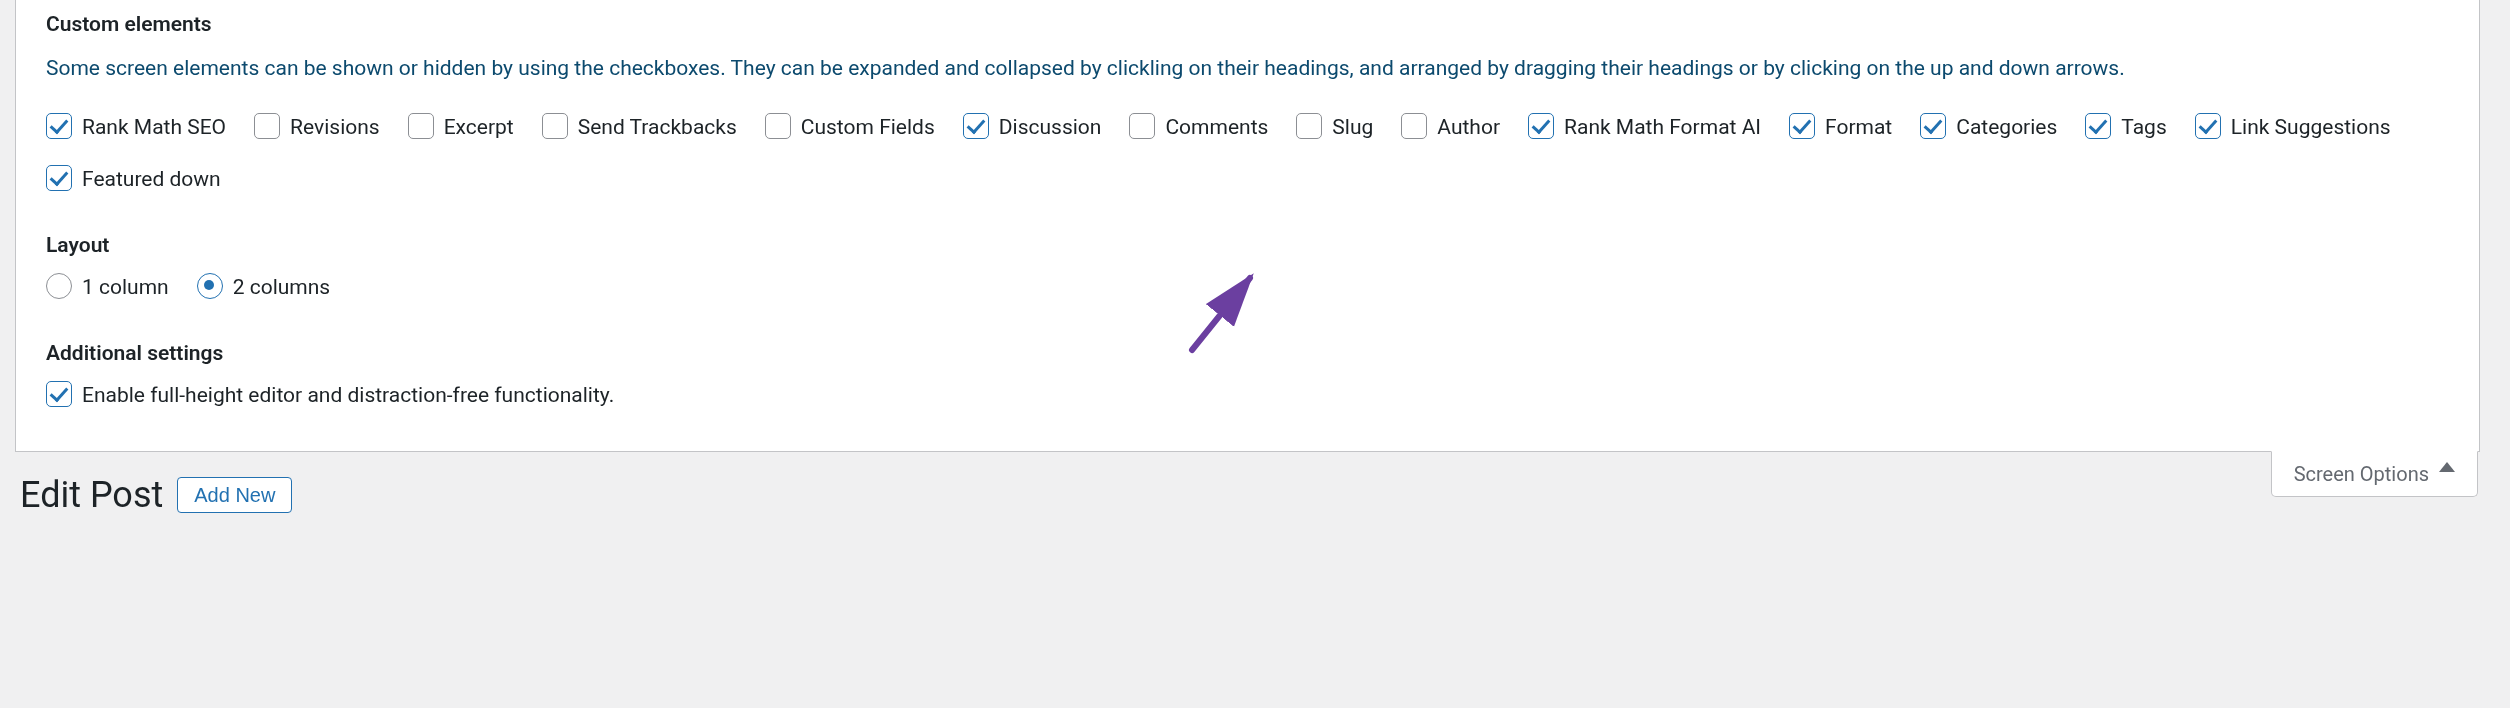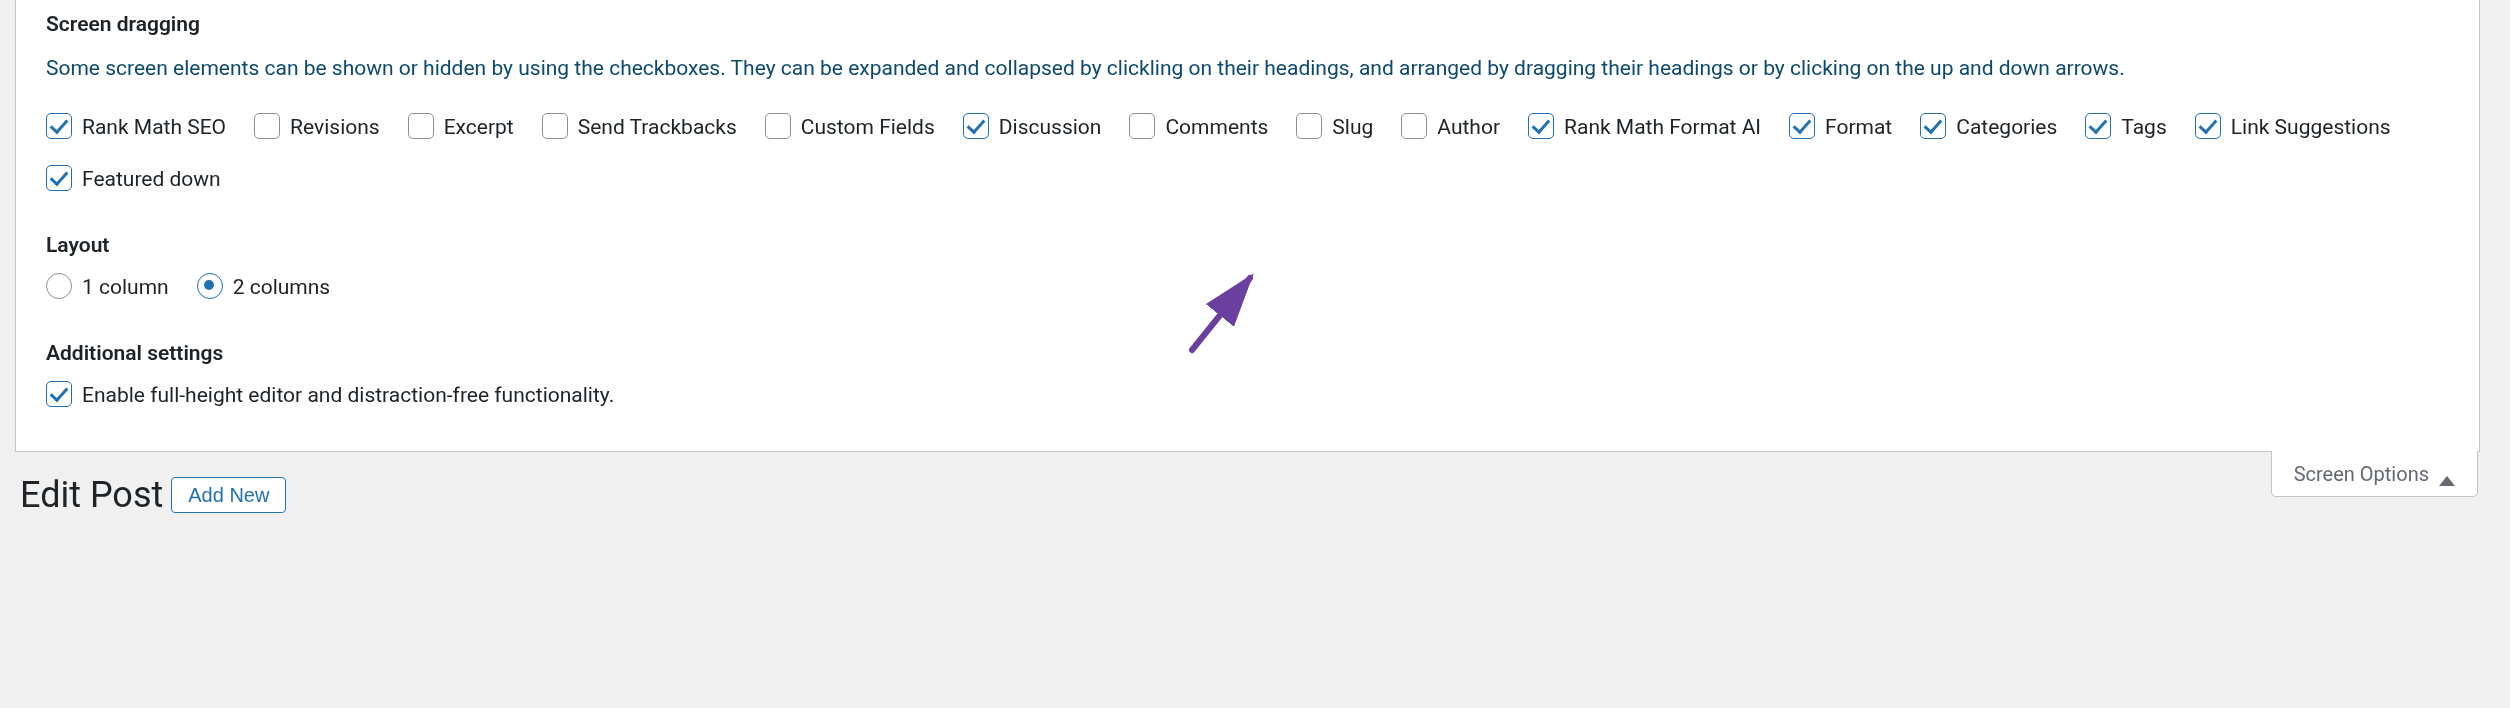--- a/index.html
+++ b/index.html
@@ -110,34 +110,34 @@
     top: -1px;
     background: #fff;
     border: 1px solid #c3c4c7;
     border-top: 1px solid #fff;
     border-radius: 0 0 5px 5px;
     padding: 10px 22px;
     font-size: 20px;
     color: #646970;
     cursor: pointer;
     display: inline-flex;
-    align-items: flex-end;
+    align-items: flex-start;
     gap: 10px;
     user-select: none;
   }
   .tri-up {
     width: 0; height: 0;
     border-left: 8px solid transparent;
     border-right: 8px solid transparent;
     border-bottom: 10px solid #646970;
   }
   .title-row {
     display: flex;
     align-items: center;
-    gap: 8px;
+    gap: 14px;
     padding-top: 22px;
   }
   h1.page-title {
     font-size: 36px;
     font-weight: 400;
     color: #1d2327;
   }
   .add-new-btn {
     border: 1.5px solid #2271b1;
     color: #2271b1;
@@ -155,21 +155,21 @@
     pointer-events: none;
   }
   .panel-wrap { position: relative; }
 </style>
 </head>
 <body>
 
 <div class="panel-wrap">
 <div class="screen-options-panel">
 
-  <div class="section-heading first">Screen dragging</div>
+  <div class="section-heading first">Custom elements</div>
 
   <p class="description">Some screen elements can be shown or hidden by using the checkboxes. They can be expanded and collapsed by clickling on their headings, and arranged by dragging their headings or by clicking on the up and down arrows.</p>
 
   <div class="checkbox-row" id="cb-group">
         <label class="opt">
           <input type="checkbox" checked="" style="">
           <span>Rank Math SEO</span>
         </label>
         <label class="opt">
           <input type="checkbox" style="">

